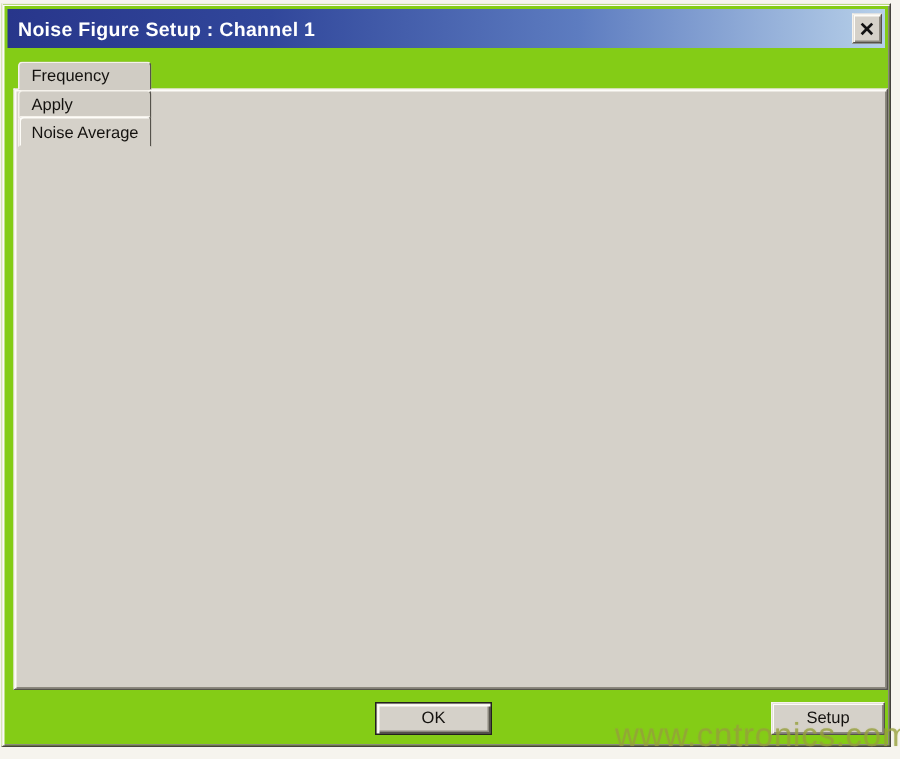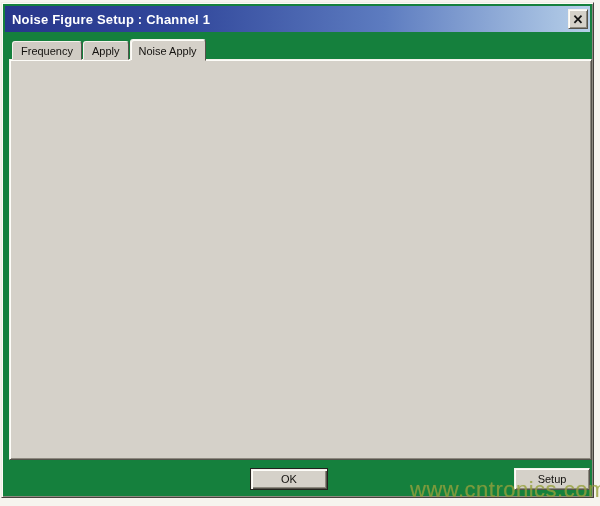--- a/index.html
+++ b/index.html
@@ -9,21 +9,21 @@
     background:#f6f4ee;
     font-family:"Liberation Sans", sans-serif;
     font-size:11px;
     color:#14120f;
     overflow:hidden;
   }
 
   
   .dialog {
     position:absolute; left:1px; top:2px; width:593px; height:496px;
-    background:#15803d;
+    background:#84cc16;
     border:1px solid; border-color:#efece5 #45423d #45423d #efece5;
     box-shadow: inset 1px 1px 0 #fdfbf6, inset -1px -1px 0 #8d897f;
   }
   .raised {
     background:#d5d1c9;
     border:1px solid; border-color:#f5f2ec #55524b #55524b #f5f2ec;
     box-shadow: inset 1px 1px 0 #fdfcf8, inset -1px -1px 0 #8d897f;
   }
   .sunken {
     background:#fdfdfa;
@@ -47,21 +47,21 @@
     display:flex; align-items:center; padding-left:7px;
   }
   .titlebar-text { color:#ffffff; font-size:13px; font-weight:bold; letter-spacing:.2px; }
   .close-btn {
     position:absolute; right:2px; top:3px; width:20px; height:20px;
     display:flex; align-items:center; justify-content:center;
     font-size:13px; font-weight:bold; color:#111; cursor:default;
   }
 
   
-  .tabstrip { position:absolute; left:10px; top:38px; height:19px; display:flex; z-index:3; }
+  .tabstrip { position:absolute; left:10px; top:38px; height:19px; display:flex; z-index:3;flex-direction:column; }
   .tab {
     position:relative; padding:2px 8px 0 8px; margin-right:1px;
     background:#d0ccc4;
     border:1px solid; border-color:#f5f2ec #55524b transparent #f5f2ec;
     border-top-left-radius:3px; border-top-right-radius:3px;
     line-height:15px; height:19px;
   }
   .tab.on {
     background:#d5d1c9; height:22px; margin-top:-2px; padding-top:4px; z-index:4;
     box-shadow: inset 1px 1px 0 #fdfcf8;
@@ -151,21 +151,21 @@
   </div>
 
   <div class="tabstrip">
     <div class="tab">
       <span>Frequency</span>
     </div>
     <div class="tab">
       <span>Apply</span>
     </div>
     <div class="tab on">
-      <span>Noise Apply</span>
+      <span>Noise Average</span>
     </div>
   </div>
 
   <div class="panel"></div>
 
   <div class="group groove" style="left:24px; top:66px; width:170px; height:128px;">
     <span class="group-title">Bandwidth/Average</span>
 
     <div class="lbl" style="left:9px; top:18px;">
       <div>Noise</div>

